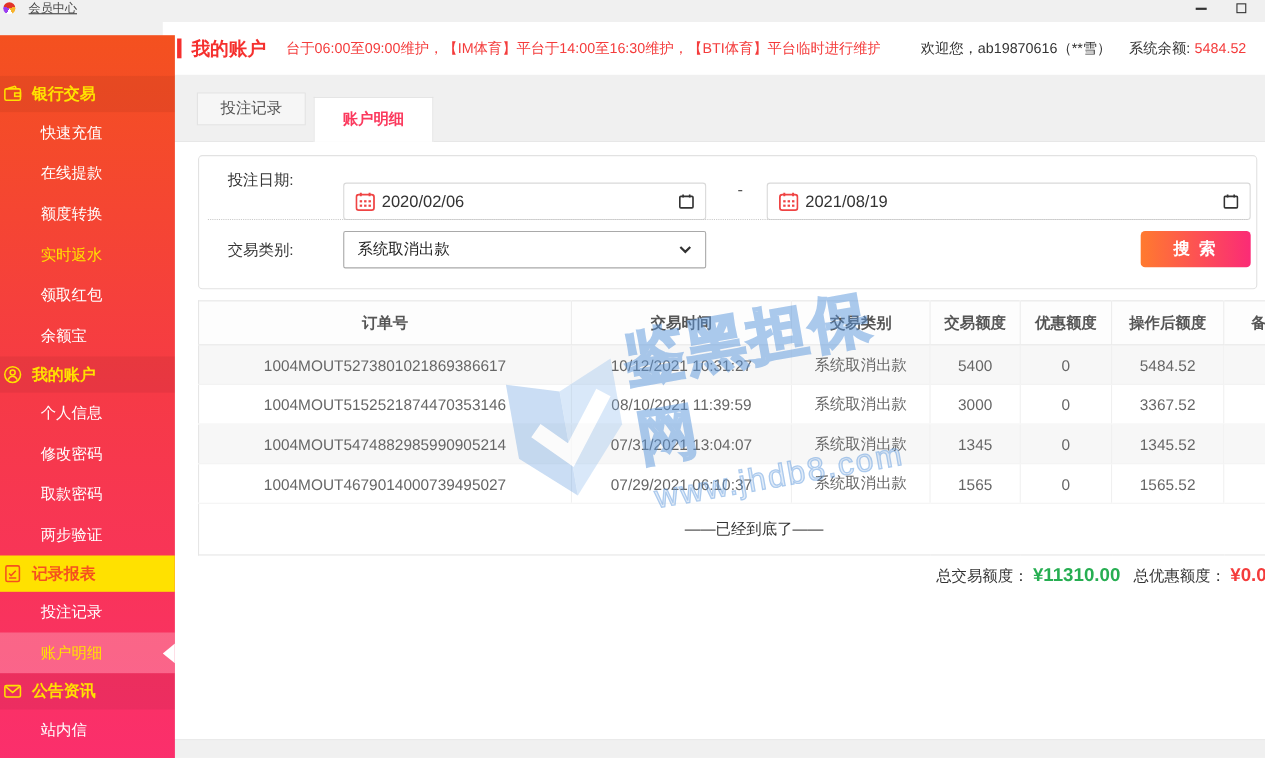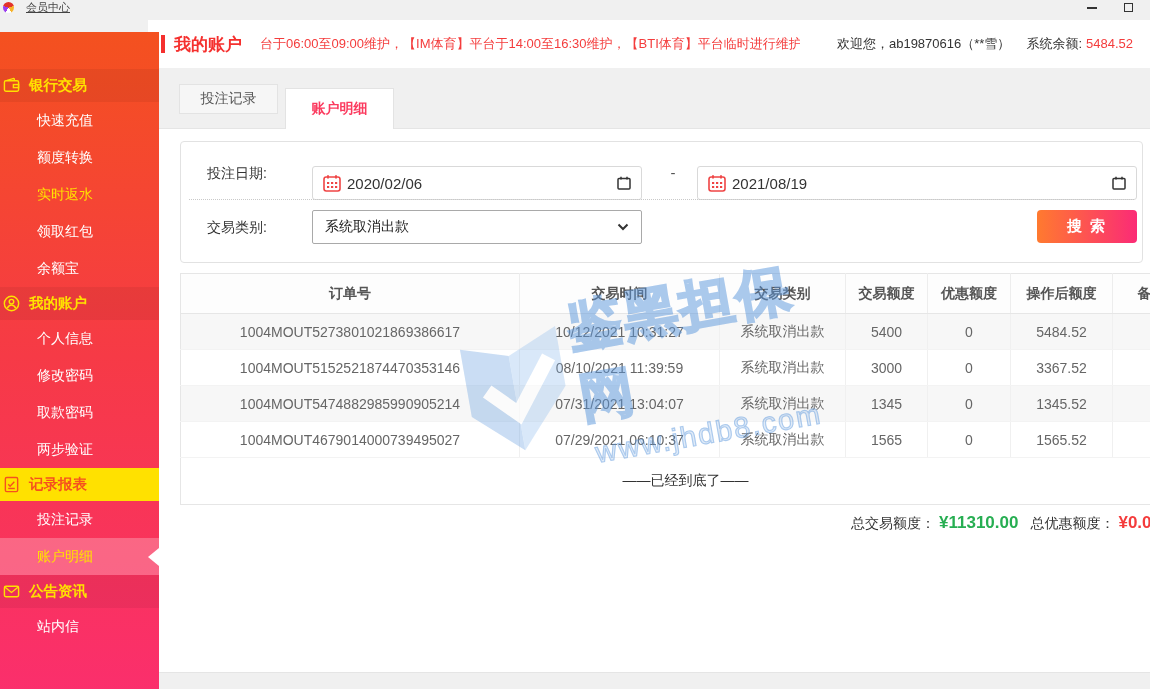--- a/index.html
+++ b/index.html
@@ -47,21 +47,21 @@
   .tabs{position:absolute; left:179px; top:84px; display:flex; gap:7px; align-items:flex-start; z-index:6;}
   .tab{display:flex; align-items:center; justify-content:center; font-size:14px; cursor:pointer;}
   .tab.inactive{width:99px; height:30px; background:#f6f6f6; border:1px solid #e3e3e3; color:#555;}
   .tab.active{width:109px; height:41px; margin-top:4px; background:#fff; border:1px solid #e3e3e3; border-bottom:none; color:var(--tab-red); font-weight:bold;}
 
   
   .panel{position:absolute; left:155px; top:128px; width:1120px; height:545px; background:#fff; border:1px solid #e5e5e5; z-index:3;}
 
   .filter-box{position:absolute; left:24px; top:12px; width:963px; height:122px; border:1px solid #e2e2e2; border-radius:4px;}
   .f-label{position:absolute; left:26px; height:34px; line-height:34px; font-size:14px; color:#333;}
-  .row1-label{top:14px;}
+  .row1-label{top:4px;}
   .row2-label{top:68px;}
   .date-input{position:absolute; top:24px; height:34px; background:#fff; border:1px solid #d9d9d9; border-radius:3px;
               display:flex; align-items:center; padding:0 10px; gap:6px; font-size:15px; color:#333; cursor:text;}
   .date-from{left:131px; width:330px;}
   .date-to{left:516px; width:440px;}
   .native-cal{margin-left:auto; display:inline-flex;}
   .range-sep{position:absolute; left:484px; top:14px; height:34px; line-height:34px; font-size:15px; color:#555; width:16px; text-align:center;}
   .dotted-divider{position:absolute; left:8px; right:8px; top:57px; border-top:1px dotted #c9c9c9;}
   .select{position:absolute; left:131px; top:68px; width:330px; height:34px; border:1px solid #a9a9a9; border-radius:2px;
           display:flex; align-items:center; padding:0 12px; font-size:14px; color:#222; cursor:pointer; background:#fff;}
@@ -118,20 +118,23 @@
         <svg width="17" height="17" viewBox="0 0 18 18" fill="none" stroke="currentColor" stroke-width="1.5">
           <rect x="1.5" y="4" width="15" height="11" rx="1.5"></rect>
           <path d="M12 4V2.6a1 1 0 0 0-1.3-.95L4.2 3.6"></path>
           <rect x="11" y="8" width="5.5" height="3.2"></rect>
         </svg>
       </span>
       <span class="sb-label">银行交易</span>
     </div>
     <div class="sb-item">
       <span class="sb-label">快速充值</span>
+    </div>
+    <div class="sb-item">
+      <span class="sb-label">在线提款</span>
     </div>
     <div class="sb-item">
       <span class="sb-label">额度转换</span>
     </div>
     <div class="sb-item highlight">
       <span class="sb-label">实时返水</span>
     </div>
     <div class="sb-item">
       <span class="sb-label">领取红包</span>
     </div>

